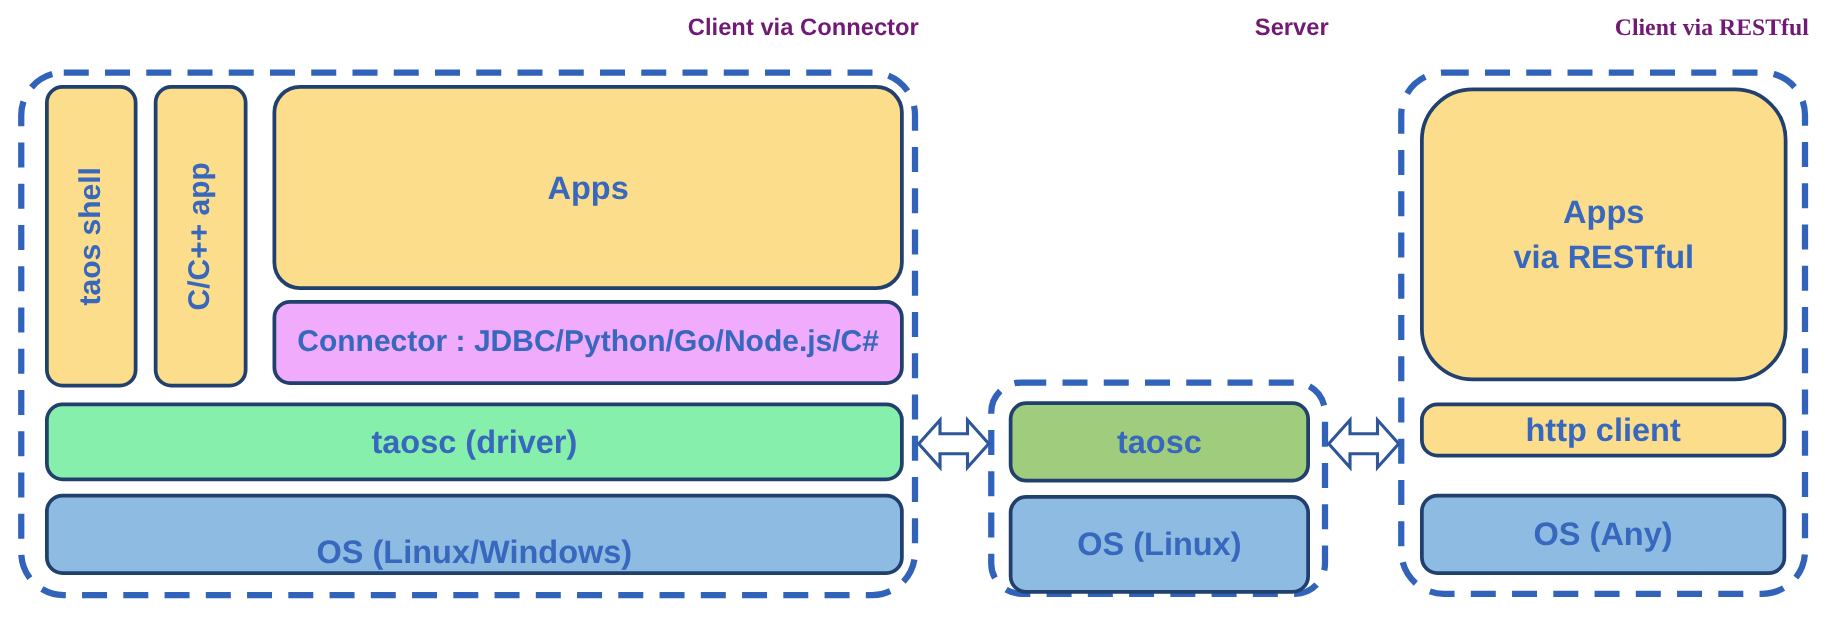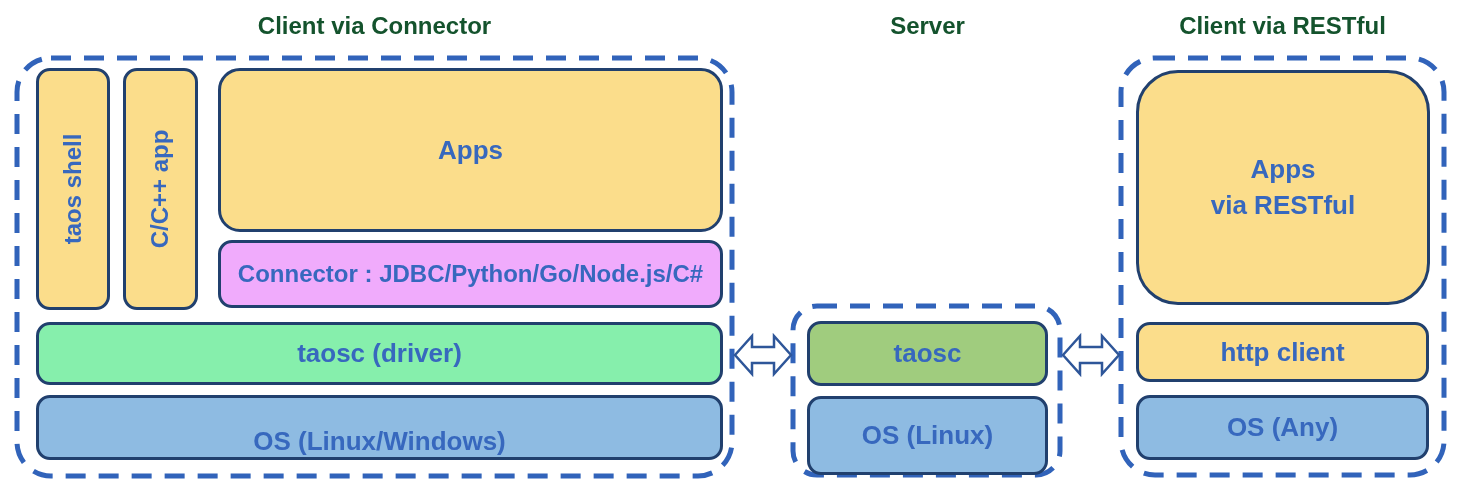--- a/index.html
+++ b/index.html
@@ -11,24 +11,24 @@
   #canvas {
     position: relative;
     width: 1467px;
     height: 498px;
     background: #ffffff;
     overflow: hidden;
   }
   .sec-title {
     position: absolute;
     top: 12px;
-    text-align: center;
-    font-size: 24px;
+    text-align: right;
+    font-size: 19px;
     font-weight: bold;
-    color: #14532d;
+    color: #701a75;
     letter-spacing: 0px;
   }
   .dash-svg {
     position: absolute;
     overflow: visible;
   }
   .dash-svg rect {
     fill: none;
     stroke: #3163BA;
     stroke-width: 5;
@@ -70,21 +70,21 @@
     stroke-linejoin: miter;
   }
 </style>
 </head>
 <body>
 
 <div id="canvas">
 
   <div class="sec-title" style="left:14px; width:721px;">Client via Connector</div>
   <div class="sec-title" style="left:792px; width:271px;">Server</div>
-  <div class="sec-title" style="left:1118px; width:329px;">Client via RESTful</div>
+  <div class="sec-title" style="left:1118px; width:329px;font-family:Liberation Serif, serif;">Client via RESTful</div>
 
   <svg class="dash-svg" style="left:14px; top:55px;" width="721" height="424">
     <rect x="3" y="3" width="715" height="418" rx="34" ry="34"></rect>
   </svg>
   <svg class="dash-svg" style="left:790px; top:303px;" width="273" height="175">
     <rect x="3" y="3" width="267" height="169" rx="24" ry="24"></rect>
   </svg>
   <svg class="dash-svg" style="left:1118px; top:55px;" width="329" height="423">
     <rect x="3" y="3" width="323" height="417" rx="34" ry="34"></rect>
   </svg>
@@ -119,21 +119,21 @@
 
   <div class="box blue r14" style="left:807px; top:396px; width:241px; height:79px;">
     <span>OS (Linux)</span>
   </div>
 
   <div class="box yellow r42" style="left:1136px; top:70px; width:294px; height:235px;">
     <span class="multiline">Apps
 via RESTful</span>
   </div>
 
-  <div class="box yellow r14" style="left:1136px; top:322px; width:293px; height:60px;">
+  <div class="box yellow r14" style="left:1136px; top:322px; width:293px; height:44px;">
     <span>http client</span>
   </div>
 
   <div class="box blue r14" style="left:1136px; top:395px; width:293px; height:65px;">
     <span>OS (Any)</span>
   </div>
 
   <svg class="arrow-svg" style="left:733px; top:331px;" width="60" height="48" viewBox="0 0 60 48">
     <polygon points="2,24 19,5 19,16 41,16 41,5 58,24 41,43 41,32 19,32 19,43"></polygon>
   </svg>

